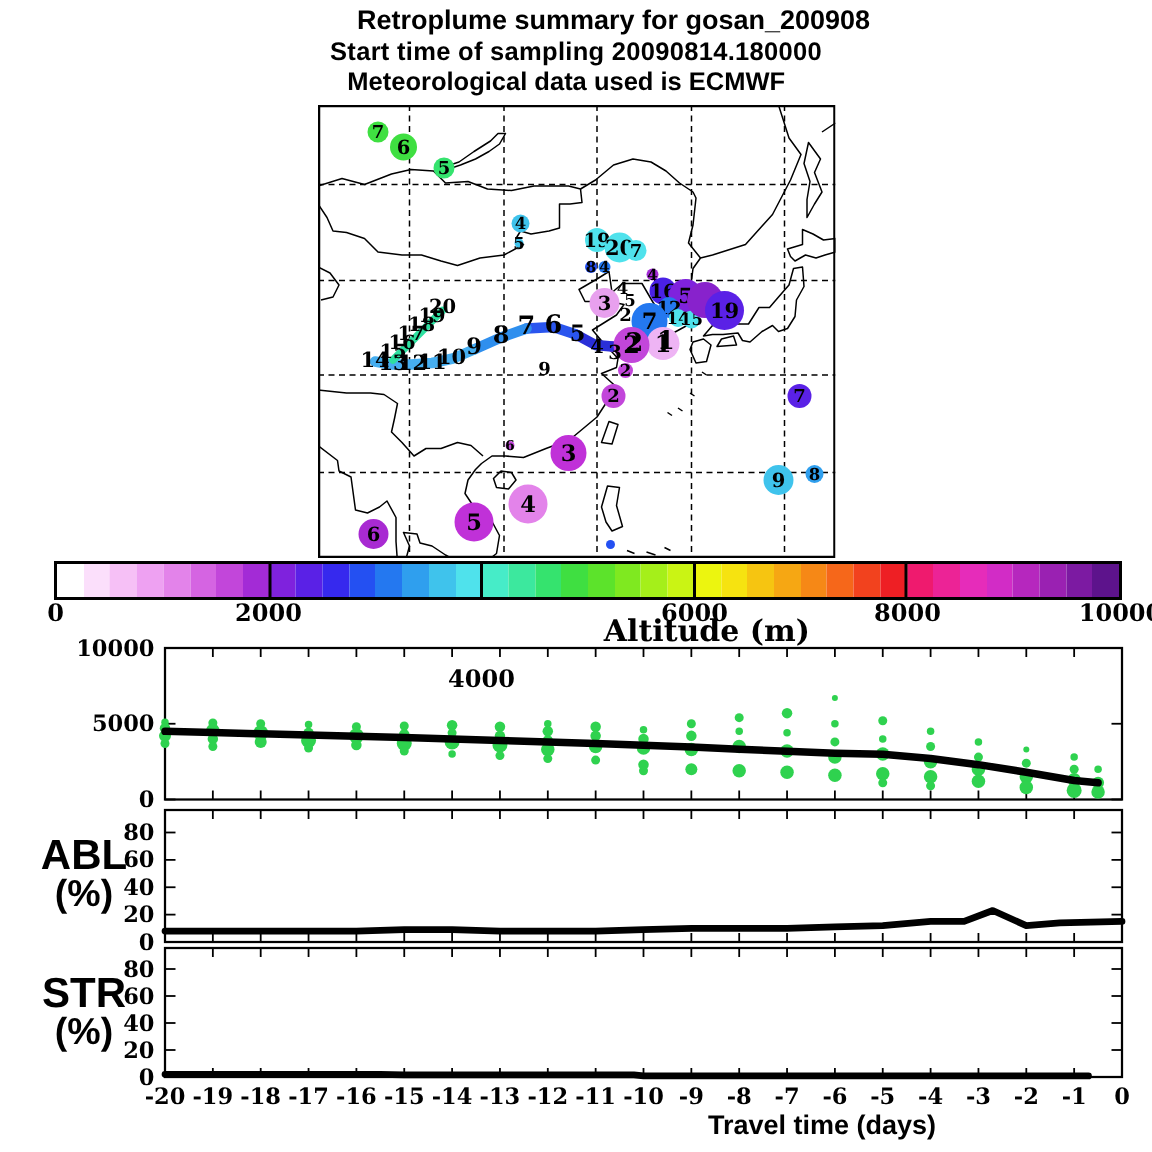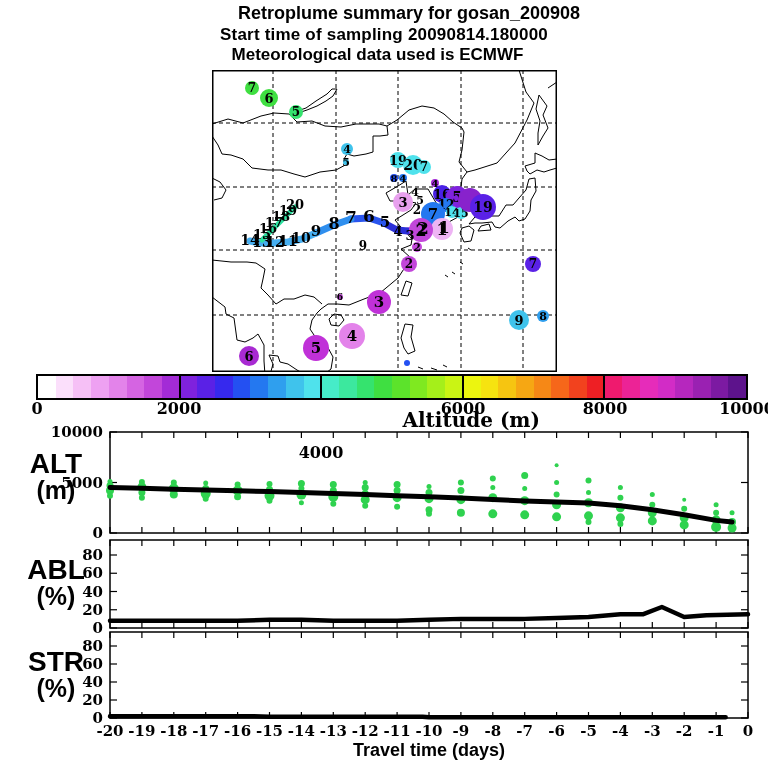--- a/index.html
+++ b/index.html
@@ -15,21 +15,21 @@
   #cb-segments .seg{flex:1;}
   .cb-sep{position:absolute;top:0;bottom:0;width:2px;background:#000;}
   .cb-tick{position:absolute;width:90px;text-align:center;top:399px;
            font-family:"DejaVu Serif",serif;font-weight:bold;font-size:16px;}
   #cb-caption{position:absolute;left:240px;width:300px;top:408px;text-align:right;
               font-family:"DejaVu Serif",serif;font-weight:bold;font-size:20px;}
   .ptitle{position:absolute;left:6px;width:100px;text-align:center;font-weight:bold;line-height:1.0;}
   .pt1{font-size:28px;}
   .pt2{font-size:25px;}
   #panels-svg{position:absolute;left:0;top:420px;width:768px;height:348px;}
-  #xaxis-title{position:absolute;left:234px;width:390px;top:740px;text-align:center;
+  #xaxis-title{position:absolute;left:234px;width:390px;top:740px;text-align:right;
                font-weight:bold;font-size:18px;}
 </style>
 </head>
 <body>
 
 <div class="page">
 
   <div class="hdr hdr1">Retroplume summary for gosan_200908</div>
   <div class="hdr hdr2">
     <span>Start time of sampling 20090814.180000</span>
@@ -224,24 +224,20 @@
   <div id="cb-ticks">
       <div class="cb-tick" style="left: -8px;">0</div>
       <div class="cb-tick" style="left: 134px;">2000</div>
       <div class="cb-tick" style="left: 276px; margin-top: 44px;">4000</div>
       <div class="cb-tick" style="left: 418px;">6000</div>
       <div class="cb-tick" style="left: 560px;">8000</div>
       <div class="cb-tick" style="left: 702px;">10000</div>
     </div>
   <div id="cb-caption">Altitude (m)</div>
 
-  <div class="ptitle" style="top:450px">
-    <div class="pt1">ALT</div>
-    <div class="pt2">(m)</div>
-  </div>
   <div class="ptitle" style="top:556px">
     <div class="pt1">ABL</div>
     <div class="pt2">(%)</div>
   </div>
   <div class="ptitle" style="top:648px">
     <div class="pt1">STR</div>
     <div class="pt2">(%)</div>
   </div>
 
   <svg id="panels-svg" viewBox="0 0 768 348">

